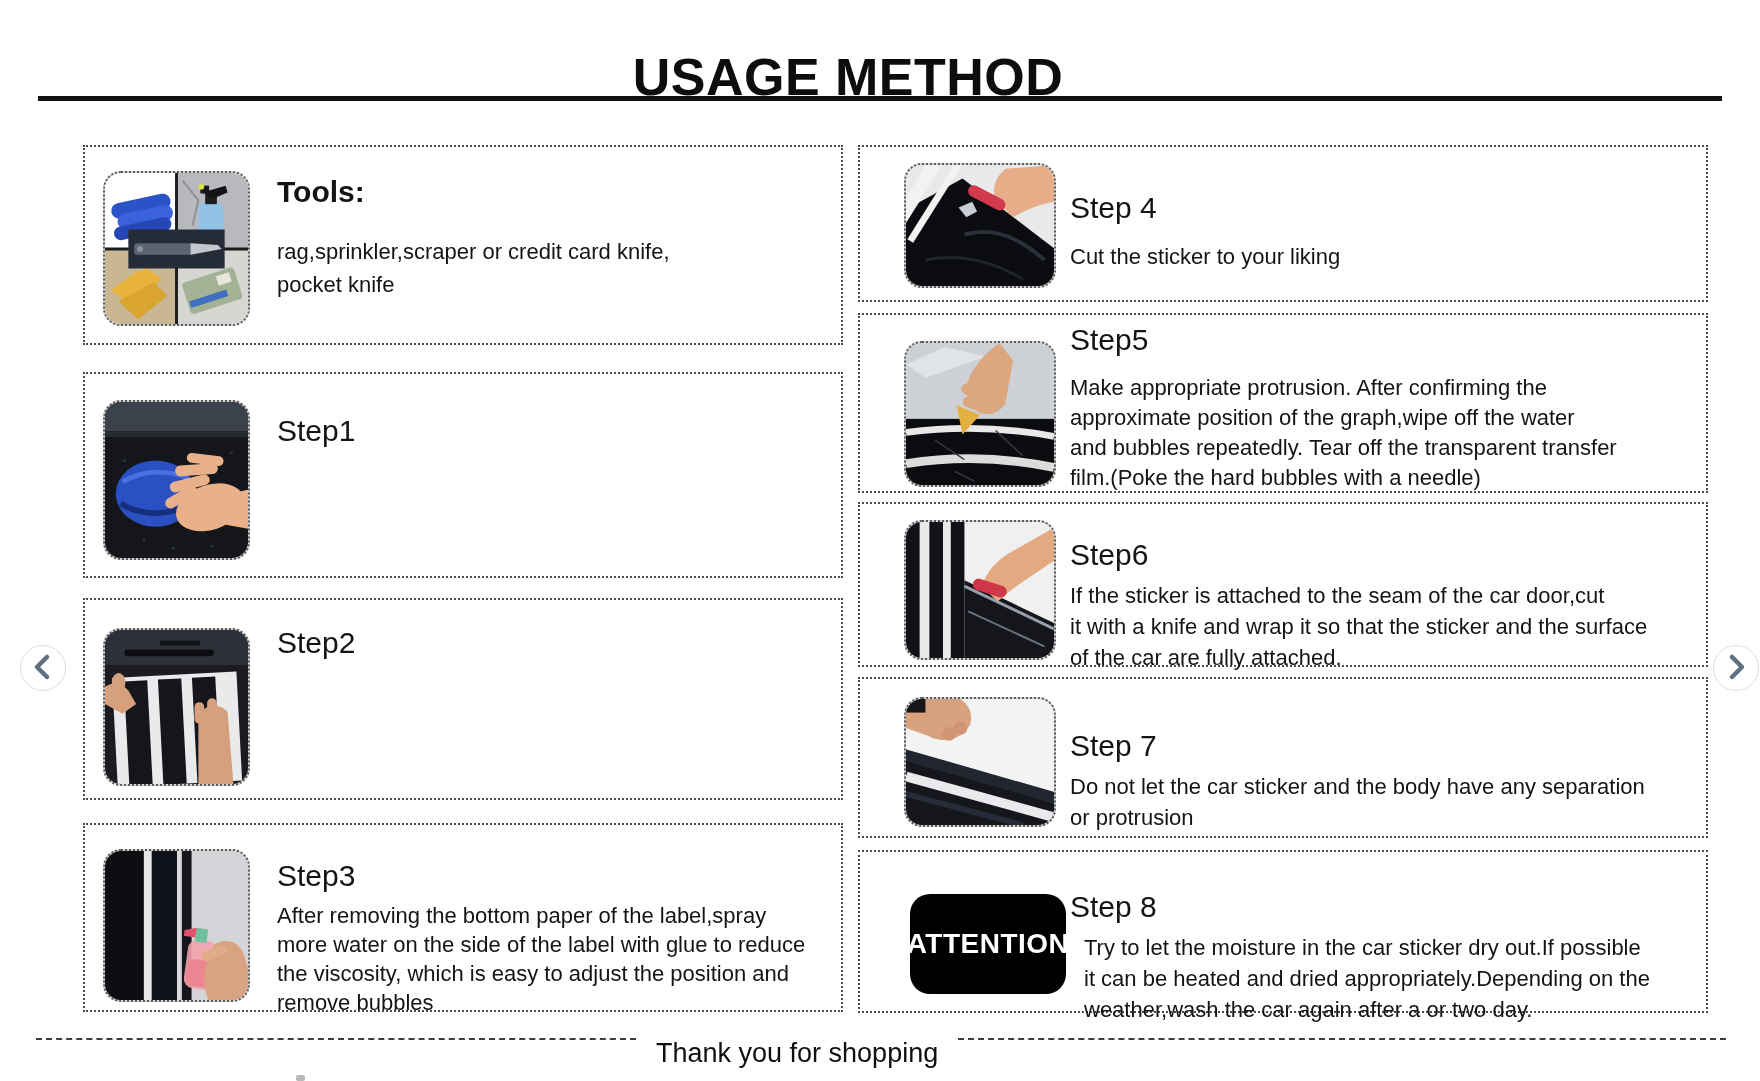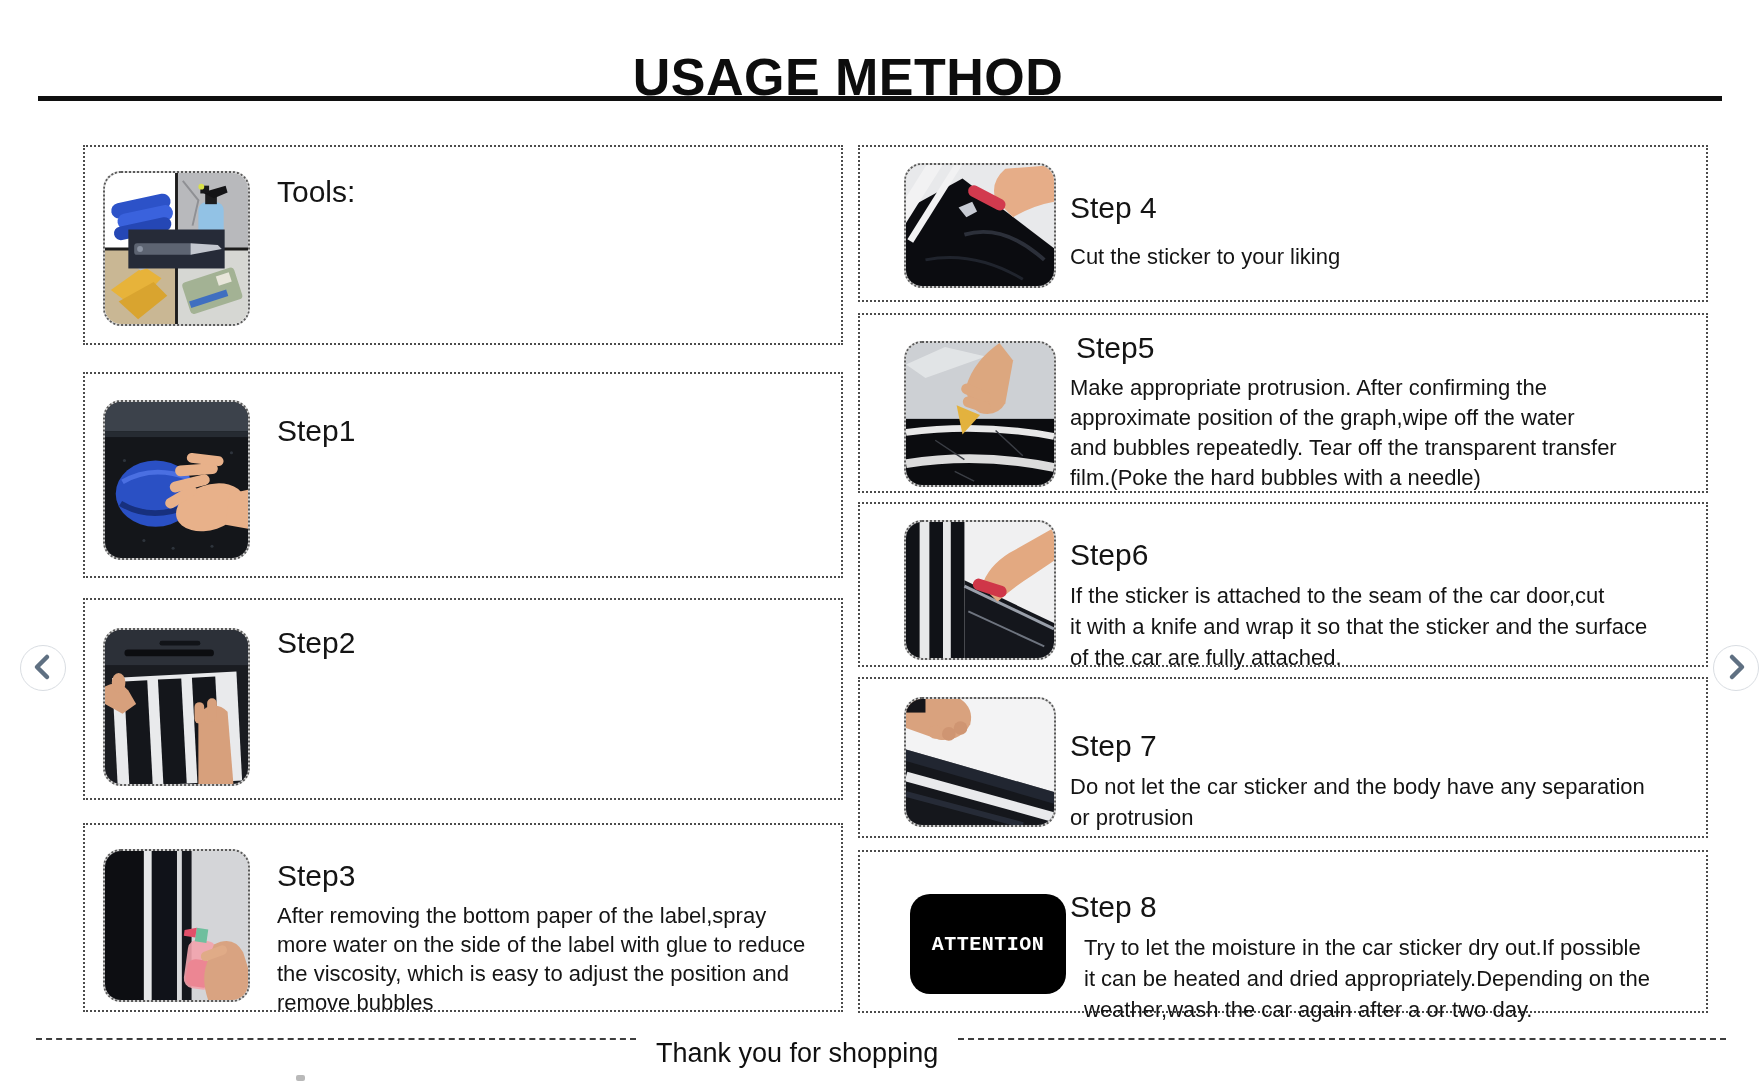--- a/index.html
+++ b/index.html
@@ -18,21 +18,21 @@
   }
   .photo{
     position:absolute;border:2px dotted #5a5a5a;border-radius:18px;overflow:hidden;
     box-sizing:border-box;background:#d8d8d8;
   }
   .photo svg{display:block;width:100%;height:100%;}
   .step-title{position:absolute;font-size:30px;font-weight:400;color:#141414;white-space:pre;}
   .step-text{position:absolute;font-size:22px;line-height:30px;color:#141414;white-space:pre;}
   .attention{
     position:absolute;border-radius:20px;display:flex;align-items:center;justify-content:center;
-    font-weight:700;font-size:20px;letter-spacing:0.5px;font-family:Liberation Mono, monospace;
+    font-weight:700;font-size:28px;letter-spacing:0.5px;
   }
   .nav-btn{
     position:absolute;width:46px;height:46px;border-radius:50%;
     background:#ffffff;border:1px solid #d9dde2;box-sizing:border-box;
     display:flex;align-items:center;justify-content:center;padding:0;cursor:pointer;
   }
   .footer-row{
     position:absolute;left:36px;top:1038px;width:1690px;height:40px;
     display:flex;align-items:flex-start;gap:20px;
   }
@@ -75,21 +75,23 @@
         <rect x="118" y="108" width="14" height="10" fill="#e8e6da"></rect>
       </g>
       <line x1="73.5" y1="0" x2="73.5" y2="155" stroke="#1c1c1c" stroke-width="3"></line>
       <line x1="0" y1="78" x2="147" y2="78" stroke="#1c1c1c" stroke-width="3"></line>
       <rect x="24" y="58" width="99" height="40" fill="#262b38"></rect>
       <rect x="30" y="72" width="60" height="12" rx="3" fill="#5d6472"></rect>
       <path d="M88 72 L116 74 L120 78 L88 84 Z" fill="#c3c7cf"></path>
       <circle cx="36" cy="78" r="3" fill="#8b93a2"></circle>
     </svg>
   </div>
-  <div class="step-title" style="left:192px;top:28px;">Tools:</div>
+  <div class="step-title" style="left:192px;top:28px;font-weight:bold;">Tools:</div>
+  <div class="step-text" style="left:192px;top:88px;line-height:33px;">rag,sprinkler,scraper or credit card knife,
+pocket knife</div>
 </section>
 
 <section class="box" style="left:83px;top:372px;width:760px;height:206px;">
   <div class="photo" style="left:18px;top:26px;width:147px;height:160px;">
     <svg viewBox="0 0 147 160" preserveAspectRatio="none">
       <rect width="147" height="160" fill="#14161a"></rect>
       <rect width="147" height="30" fill="#3c424b"></rect>
       <rect y="30" width="147" height="6" fill="#262b32"></rect>
       <g fill="#2e343c">
           <circle cx="20" cy="60" r="1.6"></circle>
@@ -196,21 +198,21 @@
       <path d="M0 124 Q76 112 152 128" stroke="#dcdcdc" stroke-width="9" fill="none"></path>
       <path d="M30 100 L60 120 M92 90 L120 116 M50 132 L70 142" stroke="#3a3d44" stroke-width="1.5"></path>
       <path d="M96 0 Q70 18 62 44 Q62 64 76 72 Q94 76 102 62 L110 18 Z" fill="#dca77f"></path>
       <g fill="#dca77f">
         <rect x="56" y="46" width="32" height="11" rx="5.5" transform="rotate(24 72 51)"></rect>
         <rect x="58" y="58" width="30" height="11" rx="5.5" transform="rotate(18 73 63)"></rect>
       </g>
       <path d="M52 64 L76 74 L58 94 Z" fill="#e3b23e"></path>
     </svg>
   </div>
-  <div class="step-title" style="left:210px;top:16px;margin-left:6px;">Step5</div>
+  <div class="step-title" style="left:210px;top:8px;">Step5</div>
   <div class="step-text" style="left:210px;top:58px;line-height:30px;">Make appropriate protrusion. After confirming the
 approximate position of the graph,wipe off the water
 and bubbles repeatedly. Tear off the transparent transfer
 film.(Poke the hard bubbles with a needle)</div>
 </section>
 
 <section class="box" style="left:858px;top:502px;width:850px;height:165px;">
   <div class="photo" style="left:44px;top:16px;width:152px;height:140px;">
     <svg viewBox="0 0 152 140" preserveAspectRatio="none">
       <rect width="152" height="140" fill="#f0f0f1"></rect>

